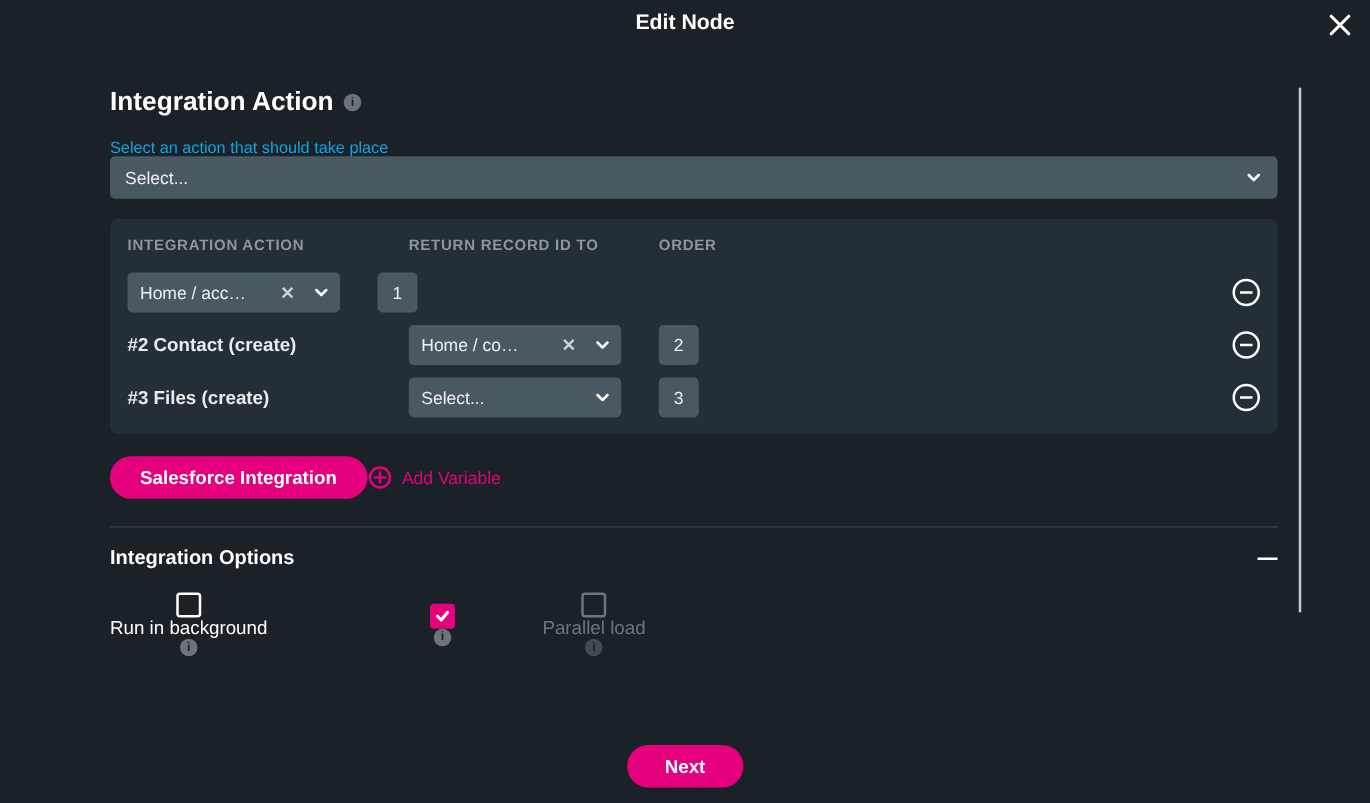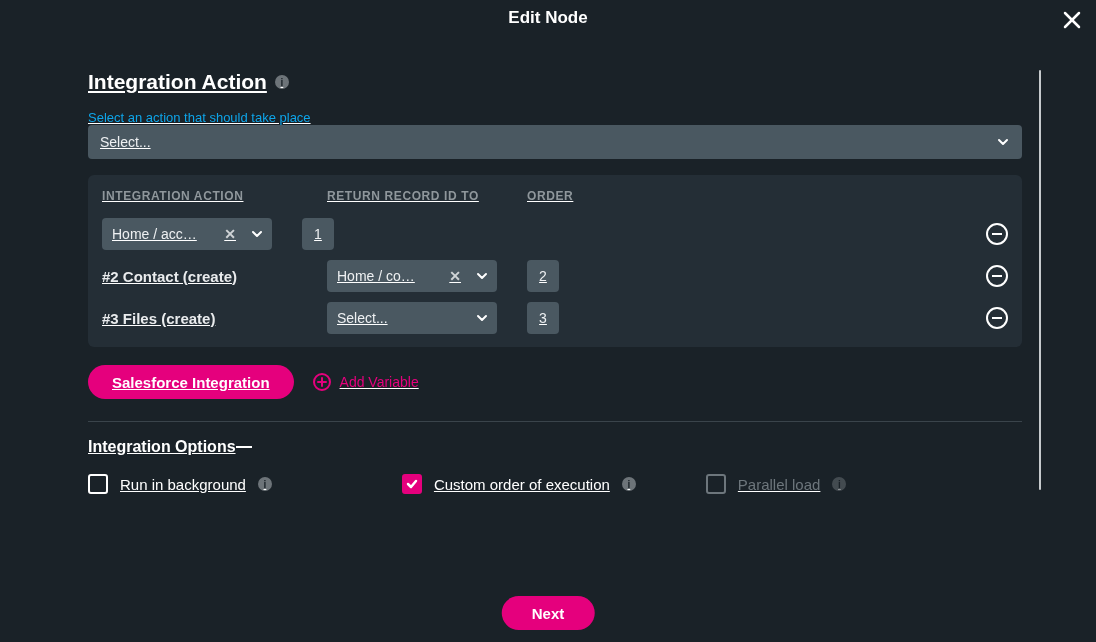--- a/index.html
+++ b/index.html
@@ -23,21 +23,20 @@
     right: 14px;
     cursor: pointer;
   }
   .content {
     position: absolute;
     left: 88px;
     right: 50px;
     top: 70px;
     bottom: 70px;
     overflow: hidden;
-    text-decoration: underline;
   }
   .scroll-indicator {
     position: absolute;
     right: 55px;
     top: 70px;
     width: 2px;
     height: 420px;
     background: #c6cacd;
     border-radius: 1px;
   }
@@ -146,21 +145,20 @@
     border: 2px solid #fff;
     border-radius: 50%;
     display: flex; align-items: center; justify-content: center;
     cursor: pointer;
     margin-left: auto;
   }
   .remove-circle .bar { width: 10px; height: 2px; background: #fff; }
   .below-row {
     display: flex;
     align-items: center;
-    gap: 18px;
     margin-top: 18px;
   }
   .pill-btn {
     background: #e5007d;
     color: #fff;
     font-size: 15px;
     font-weight: 600;
     border: none;
     border-radius: 20px;
     height: 34px;
@@ -176,42 +174,43 @@
     cursor: pointer;
   }
   .divider {
     height: 1px;
     background: #3a444b;
     margin-top: 22px;
   }
   .opts-header {
     display: flex;
     align-items: center;
+    justify-content: space-between;
     margin-top: 16px;
     width: 934px;
   }
   .opts-title {
     font-size: 16px;
     font-weight: 600;
     color: #fff;
   }
   .collapse-minus {
     width: 16px; height: 2px; background: #fff; cursor: pointer;
   }
   .opts-row {
     display: flex;
     gap: 60px;
     margin-top: 18px;
     align-items: center;
   }
   .chk-wrap {
     display: flex;
     align-items: center;
-    gap: 12px;
     font-size: 15px;
+    flex-direction: column;
   }
   .chk-wrap.muted { color: #6d767c; }
   .chk {
     width: 20px; height: 20px;
     border: 2px solid #fff;
     border-radius: 3px;
     display: flex; align-items: center; justify-content: center;
     cursor: pointer;
     flex-shrink: 0;
   }
@@ -352,21 +351,20 @@
       <span>Run in background</span>
       <span class="info-dot">i</span>
     </div>
 
     <div class="chk-wrap" style="margin-left:70px">
       <div class="chk checked">
         <svg width="14" height="14" viewBox="0 0 14 14">
           <polyline points="3,7 6,10 11,4" fill="none" stroke="#fff" stroke-width="2.5" stroke-linecap="round" stroke-linejoin="round"></polyline>
         </svg>
       </div>
-      <span>Custom order of execution</span>
       <span class="info-dot">i</span>
     </div>
 
     <div class="chk-wrap muted" style="margin-left:10px">
       <div class="chk muted"></div>
       <span>Parallel load</span>
       <span class="info-dot" style="opacity:.5">i</span>
     </div>
   </div>
 

